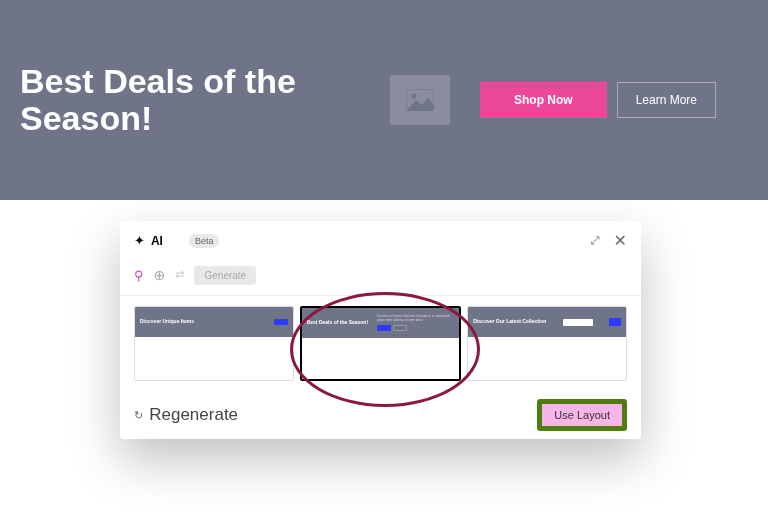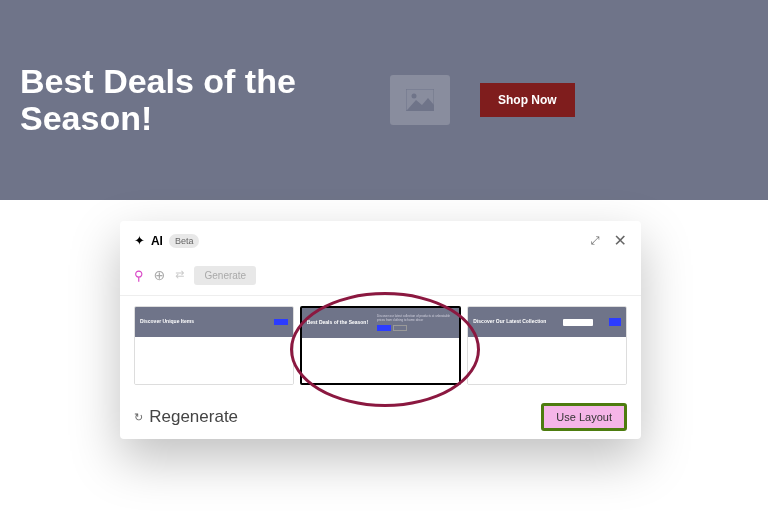--- a/index.html
+++ b/index.html
@@ -5,30 +5,30 @@
 * { box-sizing: border-box; margin: 0; padding: 0; }
 body { font-family: -apple-system, sans-serif; width: 768px; height: 516px; overflow: hidden; position: relative; background: #f5f5f5; }
 
 .hero { background: #6f7489; height: 200px; padding: 30px 20px; display: flex; align-items: center; gap: 30px; }
 .hero-left { flex: 0 0 340px; }
 .hero-title { color: #fff; font-size: 34px; font-weight: 700; line-height: 1.1; }
 .hero-mid { width: 60px; height: 50px; background: #898d9e; border-radius: 3px; display: flex; align-items: center; justify-content: center; }
 .hero-right { flex: 1; }
 .hero-desc { color: #eaeaf2; font-size: 12px; line-height: 1.5; margin-bottom: 15px; }
 .hero-btns { display: flex; gap: 10px; }
-.btn-primary { background: #7f1d1d; color: #fff; border: none; padding: 10px 18px; font-size: 12px; font-weight: 600; cursor: pointer; }
+.btn-primary { background: #ec4899; color: #fff; border: none; padding: 10px 34px; font-size: 12px; font-weight: 600; cursor: pointer; }
 .btn-secondary { background: transparent; color: #fff; border: 1px solid #aaa; padding: 10px 18px; font-size: 12px; cursor: pointer; }
 
 .whitespace { background: #fff; height: 316px; }
 
 .modal { position: absolute; left: 120px; top: 221px; width: 521px; height: 218px; background: #fff; border-radius: 4px; box-shadow: 0 20px 50px rgba(0,0,0,0.25); display: flex; flex-direction: column; }
 .modal-head { display: flex; align-items: center; padding: 10px 14px; gap: 6px; }
 .sparkle { font-size: 13px; }
 .ai-label { font-size: 12px; font-weight: 600; text-align: right; }
-.beta { background: #e8e8e8; color: #666; font-size: 9px; padding: 2px 6px; border-radius: 8px; }
+.beta { background: #e8e8e8; color: #666; font-size: 9px; padding: 2px 6px; border-radius: 8px; margin-left: 20px; }
 .head-spacer { flex: 1; }
 .collapse-icon { font-size: 11px; color: #666; cursor: pointer; margin-right: 8px; }
 .close-icon { font-size: 16px; color: #666; cursor: pointer; font-weight: 300; }
 
 .prompt-row { display: flex; align-items: flex-start; padding: 6px 14px 10px; gap: 10px; border-bottom: 1px solid #eee; }
 .attach-icon { color: #d946c6; font-size: 13px; margin-top: 2px; }
 .plus-icon { color: #aaa; font-size: 14px; margin-top: 1px; }
 .prompt-input { flex: 1; font-size: 10.5px; color: #888; line-height: 1.4; outline: none; }
 .shuffle-icon { color: #ccc; font-size: 11px; margin-top: 2px; }
 .gen-btn { background: #e8e8e8; color: #aaa; border: none; padding: 4px 10px; font-size: 10px; border-radius: 3px; text-align: center; }
@@ -45,41 +45,42 @@
 .thumb-btns { display: flex; gap: 2px; }
 .thumb-right { display: flex; flex-direction: column; gap: 2px; flex: 1; margin-left: 4px; }
 .thumb-text { color: #d0d0dd; font-size: 3px; line-height: 1.2; }
 .thumb-body { flex: 1; background: #fff; }
 .thumb-input { background: #fff; width: 30px; height: 7px; border-radius: 1px; }
 
 .modal-foot { display: flex; align-items: center; padding: 8px 14px; }
 .regen-icon { font-size: 11px; color: #666; margin-right: 6px; }
 .regen-label { font-size: 17px; color: #444; cursor: pointer; }
 .foot-spacer { flex: 1; }
-.use-btn { background: #f5b5e8; color: #333; border: 3px solid #4d7c0f; padding: 5px 12px; font-size: 11px; font-weight: 500; border-radius: 3px; cursor: pointer; }
+.use-btn { background: #f5b5e8; color: #333; border: 5px solid #4d7c0f; padding: 5px 12px; font-size: 11px; font-weight: 500; border-radius: 3px; cursor: pointer; }
 
 .annotation { position: absolute; left: 290px; top: 292px; width: 190px; height: 115px; border: 3px solid #8b1840; border-radius: 50%; pointer-events: none; }
 </style>
 </head>
 <body>
 
 <div class="hero">
   <div class="hero-left">
     <h1 class="hero-title">Best Deals of the Season!</h1>
   </div>
   <div class="hero-mid">
     <svg width="28" height="22" viewBox="0 0 28 22">
         <rect x="0" y="0" width="28" height="22" fill="none" stroke="#6f7489" stroke-width="1"></rect>
         <circle cx="8" cy="7" r="2.5" fill="#6f7489"></circle>
         <path d="M2 20 L10 11 L16 16 L22 9 L28 16 L28 22 L0 22 Z" fill="#6f7489"></path>
       </svg>
   </div>
   <div class="hero-right">
     <div class="hero-btns">
       <button class="btn-primary">Shop Now</button>
+      <button class="btn-secondary">Learn More</button>
     </div>
   </div>
 </div>
 
 <div class="whitespace"></div>
 
 <div class="modal">
   <div class="modal-head">
     <span class="sparkle">✦</span>
     <span class="ai-label">AI</span>

